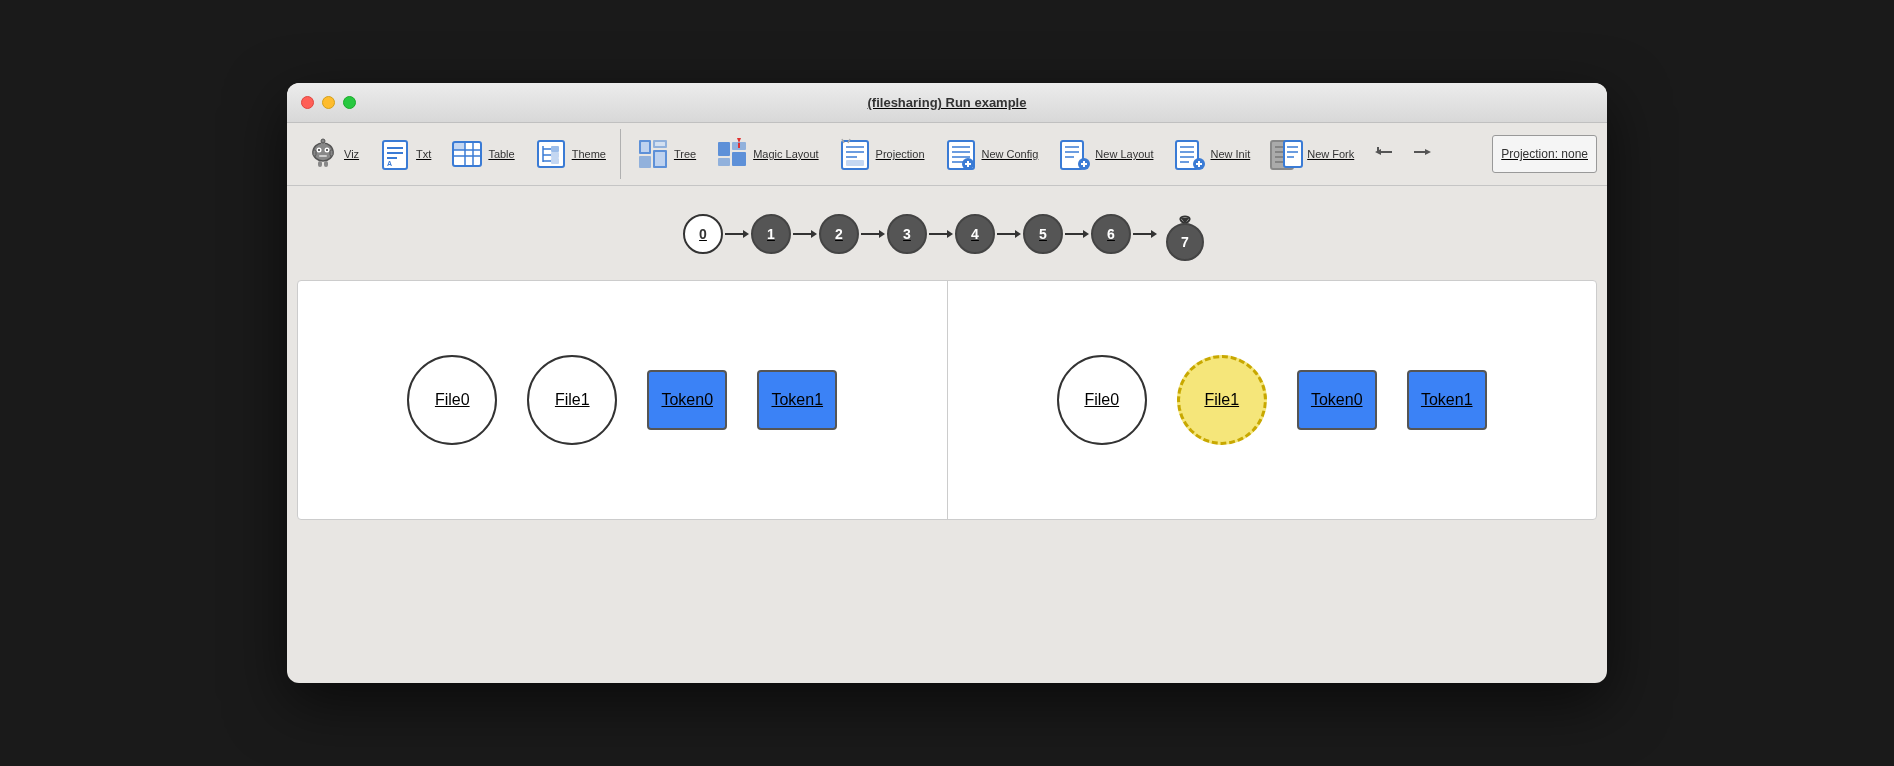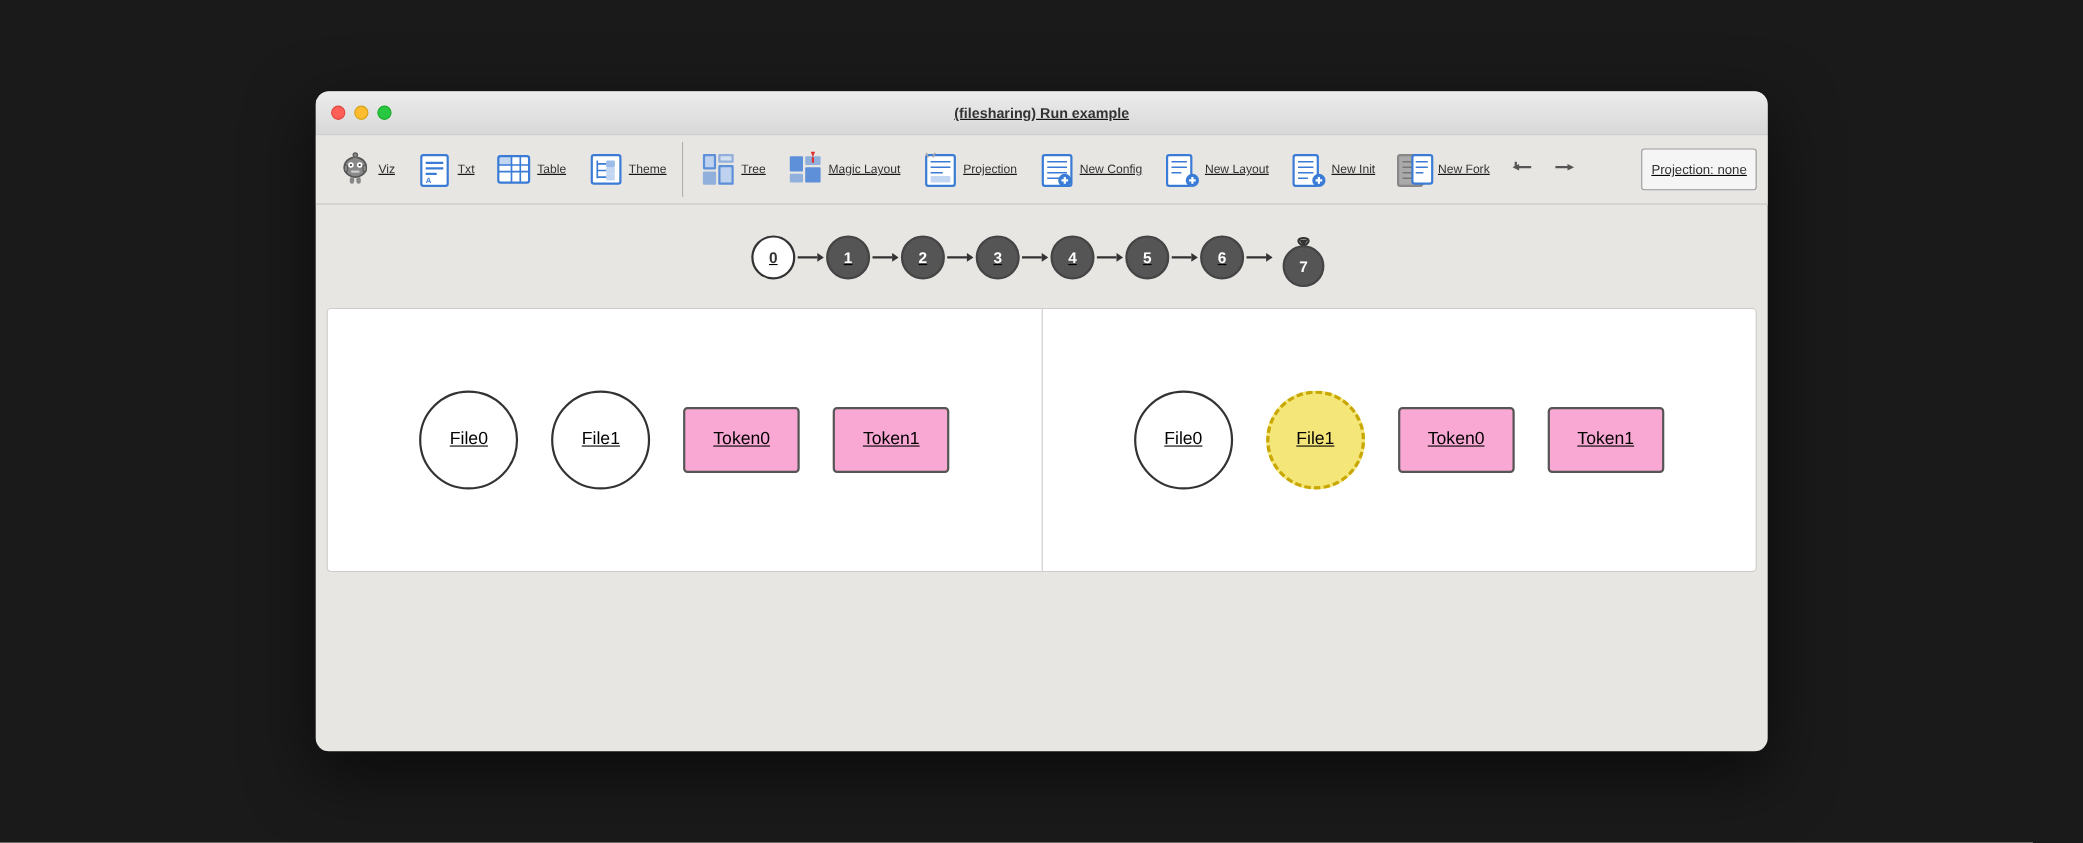--- a/index.html
+++ b/index.html
@@ -186,24 +186,24 @@
       align-items: center;
       justify-content: center;
       font-size: 16px;
       font-weight: 500;
     }
     .state-node-circle.highlighted {
       background: #f5e67a;
       border: 3px dashed #c8a800;
     }
     .state-node-rect {
-      width: 106px;
+      width: 80px;
       height: 60px;
       border: 2px solid #555;
-      background: #f9a8d4;
+      background: #3b82f6;
       display: flex;
       align-items: center;
       justify-content: center;
       font-size: 16px;
       font-weight: 500;
       border-radius: 4px;
     }
   </style>
 </head>
 <body>

